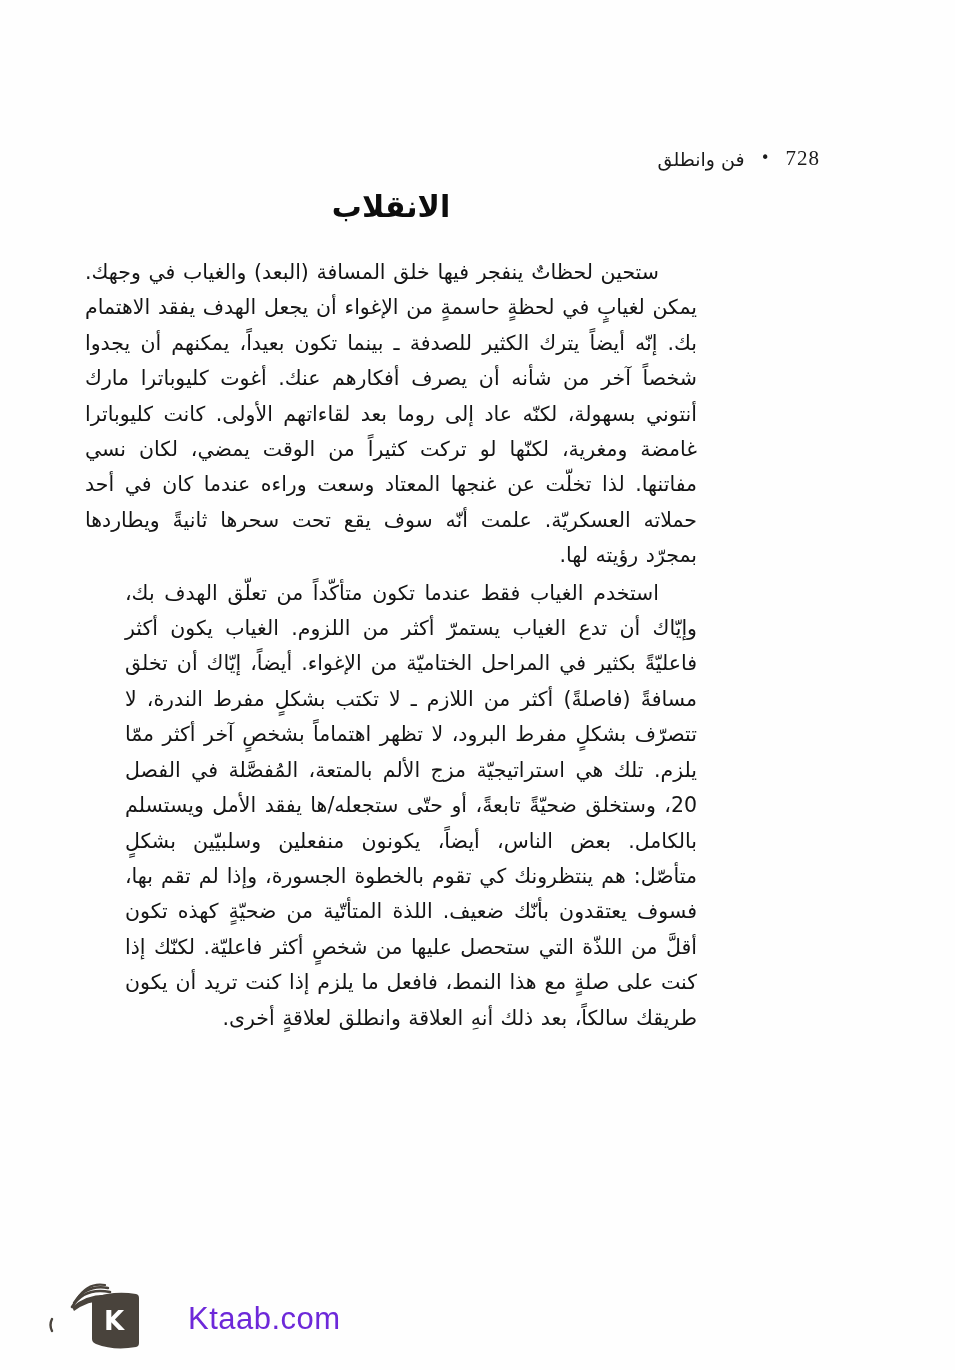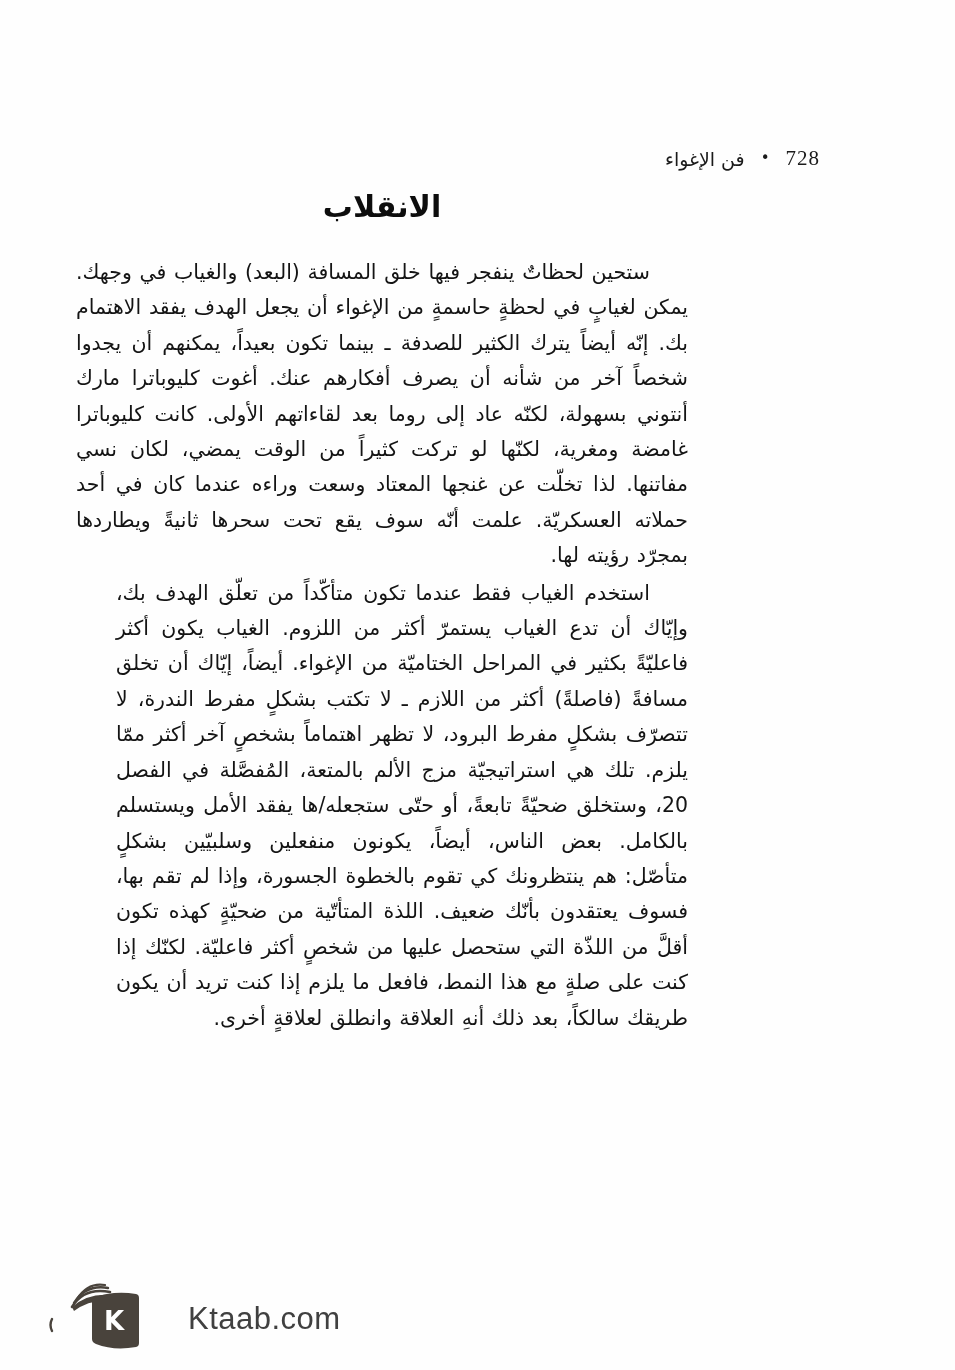--- a/index.html
+++ b/index.html
@@ -34,21 +34,21 @@
     margin: 0 16px;
     line-height: 1;
   }
   .running-head .book-title {
     font-size: 19px;
   }
   
   .text-column {
     position: absolute;
     top: 183px;
-    left: 76px;
+    left: 85px;
     width: 612px;
     direction: rtl;
     color: #141414;
   }
   .chapter-title {
     text-align: center;
     font-weight: bold;
     font-size: 30px;
     line-height: 48px;
     color: #0d0d0d;
@@ -73,34 +73,34 @@
     left: 48px;
     top: 1281px;
     display: flex;
     align-items: center;
   }
   .brand-logo svg { display: block; }
   .brand-text {
     font-family: "Liberation Sans", "DejaVu Sans", sans-serif;
     font-size: 31px;
     letter-spacing: 0.5px;
-    color: #404040;
+    color: #6d28d9;
     margin-left: 16px;
     margin-top: 6px;
   }
 </style>
 </head>
 <body>
 
 <div class="page">
 
   <div class="running-head">
     <span class="page-number">728</span>
     <span class="bullet">•</span>
-    <span class="book-title">فن الإغواء</span>
+    <span class="book-title">فن وانطلق</span>
   </div>
 
   <div class="text-column">
     <div class="chapter-title">الانقلاب</div>
     <p class="body-paragraph">ستحين لحظاتٌ ينفجر فيها خلق المسافة (البعد) والغياب في وجهك. يمكن لغيابٍ في لحظةٍ حاسمةٍ من الإغواء أن يجعل الهدف يفقد الاهتمام بك. إنّه أيضاً يترك الكثير للصدفة ـ بينما تكون بعيداً، يمكنهم أن يجدوا شخصاً آخر من شأنه أن يصرف أفكارهم عنك. أغوت كليوباترا مارك أنتوني بسهولة، لكنّه عاد إلى روما بعد لقاءاتهم الأولى. كانت كليوباترا غامضة ومغرية، لكنّها لو تركت كثيراً من الوقت يمضي، لكان نسي مفاتنها. لذا تخلّت عن غنجها المعتاد وسعت وراءه عندما كان في أحد حملاته العسكريّة. علمت أنّه سوف يقع تحت سحرها ثانيةً ويطاردها بمجرّد رؤيته لها.</p>
     <p class="body-paragraph">استخدم الغياب فقط عندما تكون متأكّداً من تعلّق الهدف بك، وإيّاك أن تدع الغياب يستمرّ أكثر من اللزوم. الغياب يكون أكثر فاعليّةً بكثير في المراحل الختاميّة من الإغواء. أيضاً، إيّاك أن تخلق مسافةً (فاصلةً) أكثر من اللازم ـ لا تكتب بشكلٍ مفرط الندرة، لا تتصرّف بشكلٍ مفرط البرود، لا تظهر اهتماماً بشخصٍ آخر أكثر ممّا يلزم. تلك هي استراتيجيّة مزج الألم بالمتعة، المُفصَّلة في الفصل 20، وستخلق ضحيّةً تابعةً، أو حتّى ستجعله/ها يفقد الأمل ويستسلم بالكامل. بعض الناس، أيضاً، يكونون منفعلين وسلبيّين بشكلٍ متأصّل: هم ينتظرونك كي تقوم بالخطوة الجسورة، وإذا لم تقم بها، فسوف يعتقدون بأنّك ضعيف. اللذة المتأتّية من ضحيّةٍ كهذه تكون أقلَّ من اللذّة التي ستحصل عليها من شخصٍ أكثر فاعليّة. لكنّك إذا كنت على صلةٍ مع هذا النمط، فافعل ما يلزم إذا كنت تريد أن يكون طريقك سالكاً، بعد ذلك أنهِ العلاقة وانطلق لعلاقةٍ أخرى.</p>
   </div>
 
   <div class="brand-logo">
     <span>

